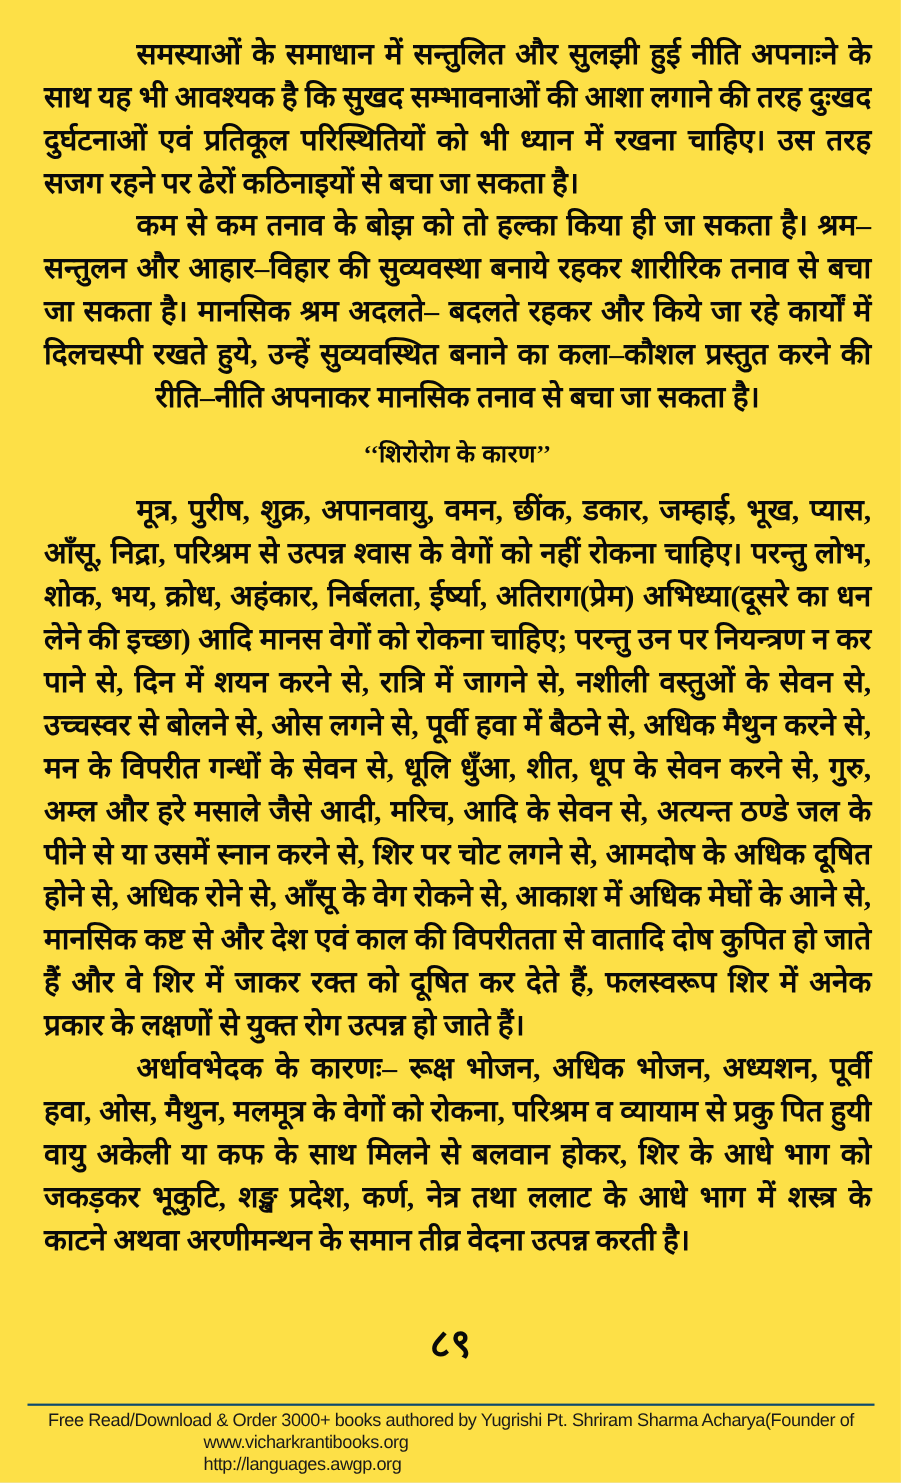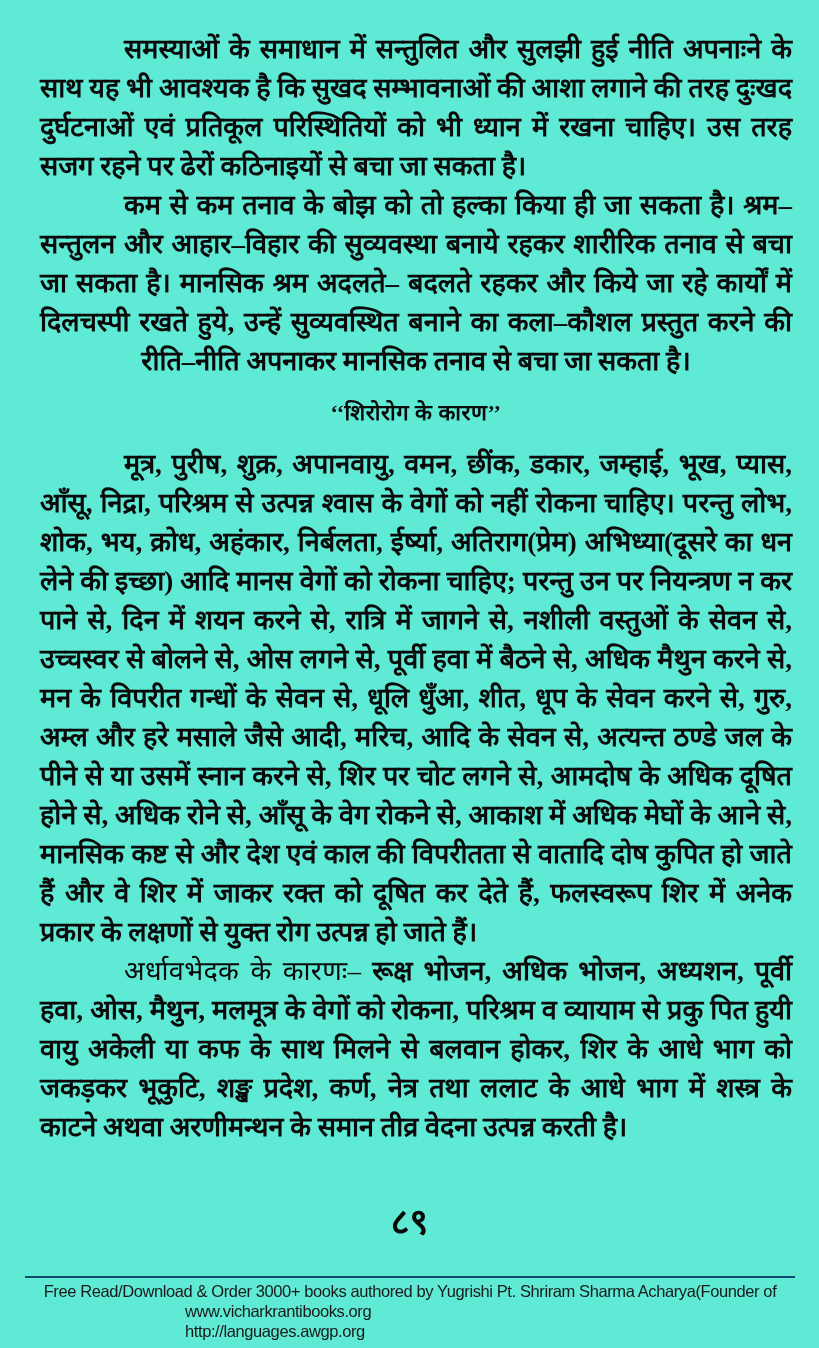--- a/index.html
+++ b/index.html
@@ -2,21 +2,21 @@
 <html><head>
 <meta charset="utf-8">
 <style>
   * { margin: 0; padding: 0; box-sizing: border-box; }
   html, body { background: #e8e8e8; }
   .page {
     position: relative;
     width: 819px;
     height: 1348px;
     margin: 0 auto;
-    background: #5eead4;
+    background: #fde047;
     color: #000000;
     overflow: hidden;
   }
   .body-text {
     position: absolute;
     top: 30px;
     left: 40px;
     width: 752px;
     font-family: "Liberation Serif", "DejaVu Serif", serif;
     font-weight: bold;
@@ -33,21 +33,21 @@
   }
   .section-heading {
     text-align: center;
     font-size: 22px;
     line-height: 40px;
     margin: 12px 0 12px 0;
     font-weight: bold;
     letter-spacing: 0.5px;
   }
   .lead-bold {
-    font-weight: normal;
+    font-weight: bold;
     letter-spacing: 0.3px;
   }
   .page-number {
     position: absolute;
     top: 1196px;
     left: 0;
     width: 100%;
     text-align: center;
     font-family: "Liberation Serif", "DejaVu Serif", serif;
     font-size: 36px;

